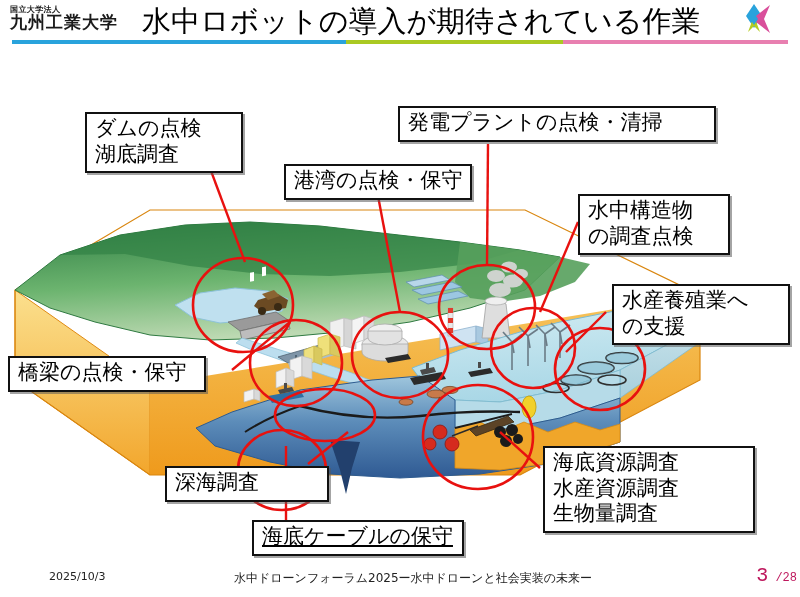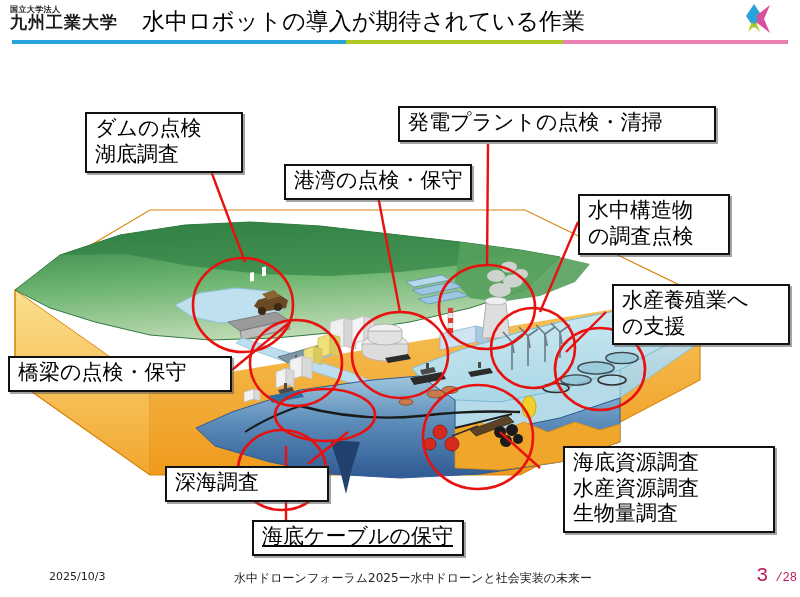--- a/index.html
+++ b/index.html
@@ -25,21 +25,21 @@
     font-size: 8px; font-weight: bold; letter-spacing: 0.4px;
     font-family: "DejaVu Sans", sans-serif;
   }
   .uni-logo .main {
     font-size: 17px; font-weight: bold; letter-spacing: 1px;
     font-family: "DejaVu Sans", sans-serif;
   }
   #slide-title {
     position: absolute; left: 142px; top: 2px;
     width: 580px; height: 38px;
-    font-size: 23px; line-height: 38px;
+    font-size: 29px; line-height: 38px;
     color: #000; white-space: nowrap;
     font-family: "DejaVu Sans", sans-serif;
   }
   #kyutech-mark { position: absolute; right: 10px; top: 2px; width: 40px; height: 36px; }
   #header-rule { position: absolute; left: 12px; top: 40px; width: 776px; height: 4px; display: flex; }
   #header-rule > i { display: block; height: 100%; }
 
   
   #illustration { position: absolute; left: 0; top: 50px; width: 800px; height: 505px; }
 
@@ -397,27 +397,27 @@
   <div class="callout" style="left:284px; top:164px; width:188px;">港湾の点検・保守</div>
 
   <div class="callout" style="left:578px; top:194px; width:152px;">水中構造物
 の調査点検</div>
 
   <div class="callout" style="left:398px; top:106px; width:318px;">発電プラントの点検・清掃</div>
 
   <div class="callout" style="left:612px; top:284px; width:178px;">水産養殖業へ
 の支援</div>
 
-  <div class="callout" style="left:8px;   top:356px; width:224px;">橋梁の点検・保守</div>
+  <div class="callout" style="left:8px;   top:356px; width:198px;">橋梁の点検・保守</div>
 
   <div class="callout" style="left:165px; top:466px; width:164px;">深海調査</div>
 
   <div class="callout" style="left:252px; top:520px; width:212px;text-decoration:underline;">海底ケーブルの保守</div>
 
-  <div class="callout" style="left:543px; top:446px; width:212px;margin-left:20px;">海底資源調査
+  <div class="callout" style="left:543px; top:446px; width:212px;">海底資源調査
 水産資源調査
 生物量調査</div>
 
   <div id="footer">
     <div id="footer-date">2025/10/3</div>
     <div id="footer-center">水中ドローンフォーラム2025ー水中ドローンと社会実装の未来ー</div>
     <div id="footer-page">
       <span class="num">3</span>
       <span>/28</span>
     </div>

